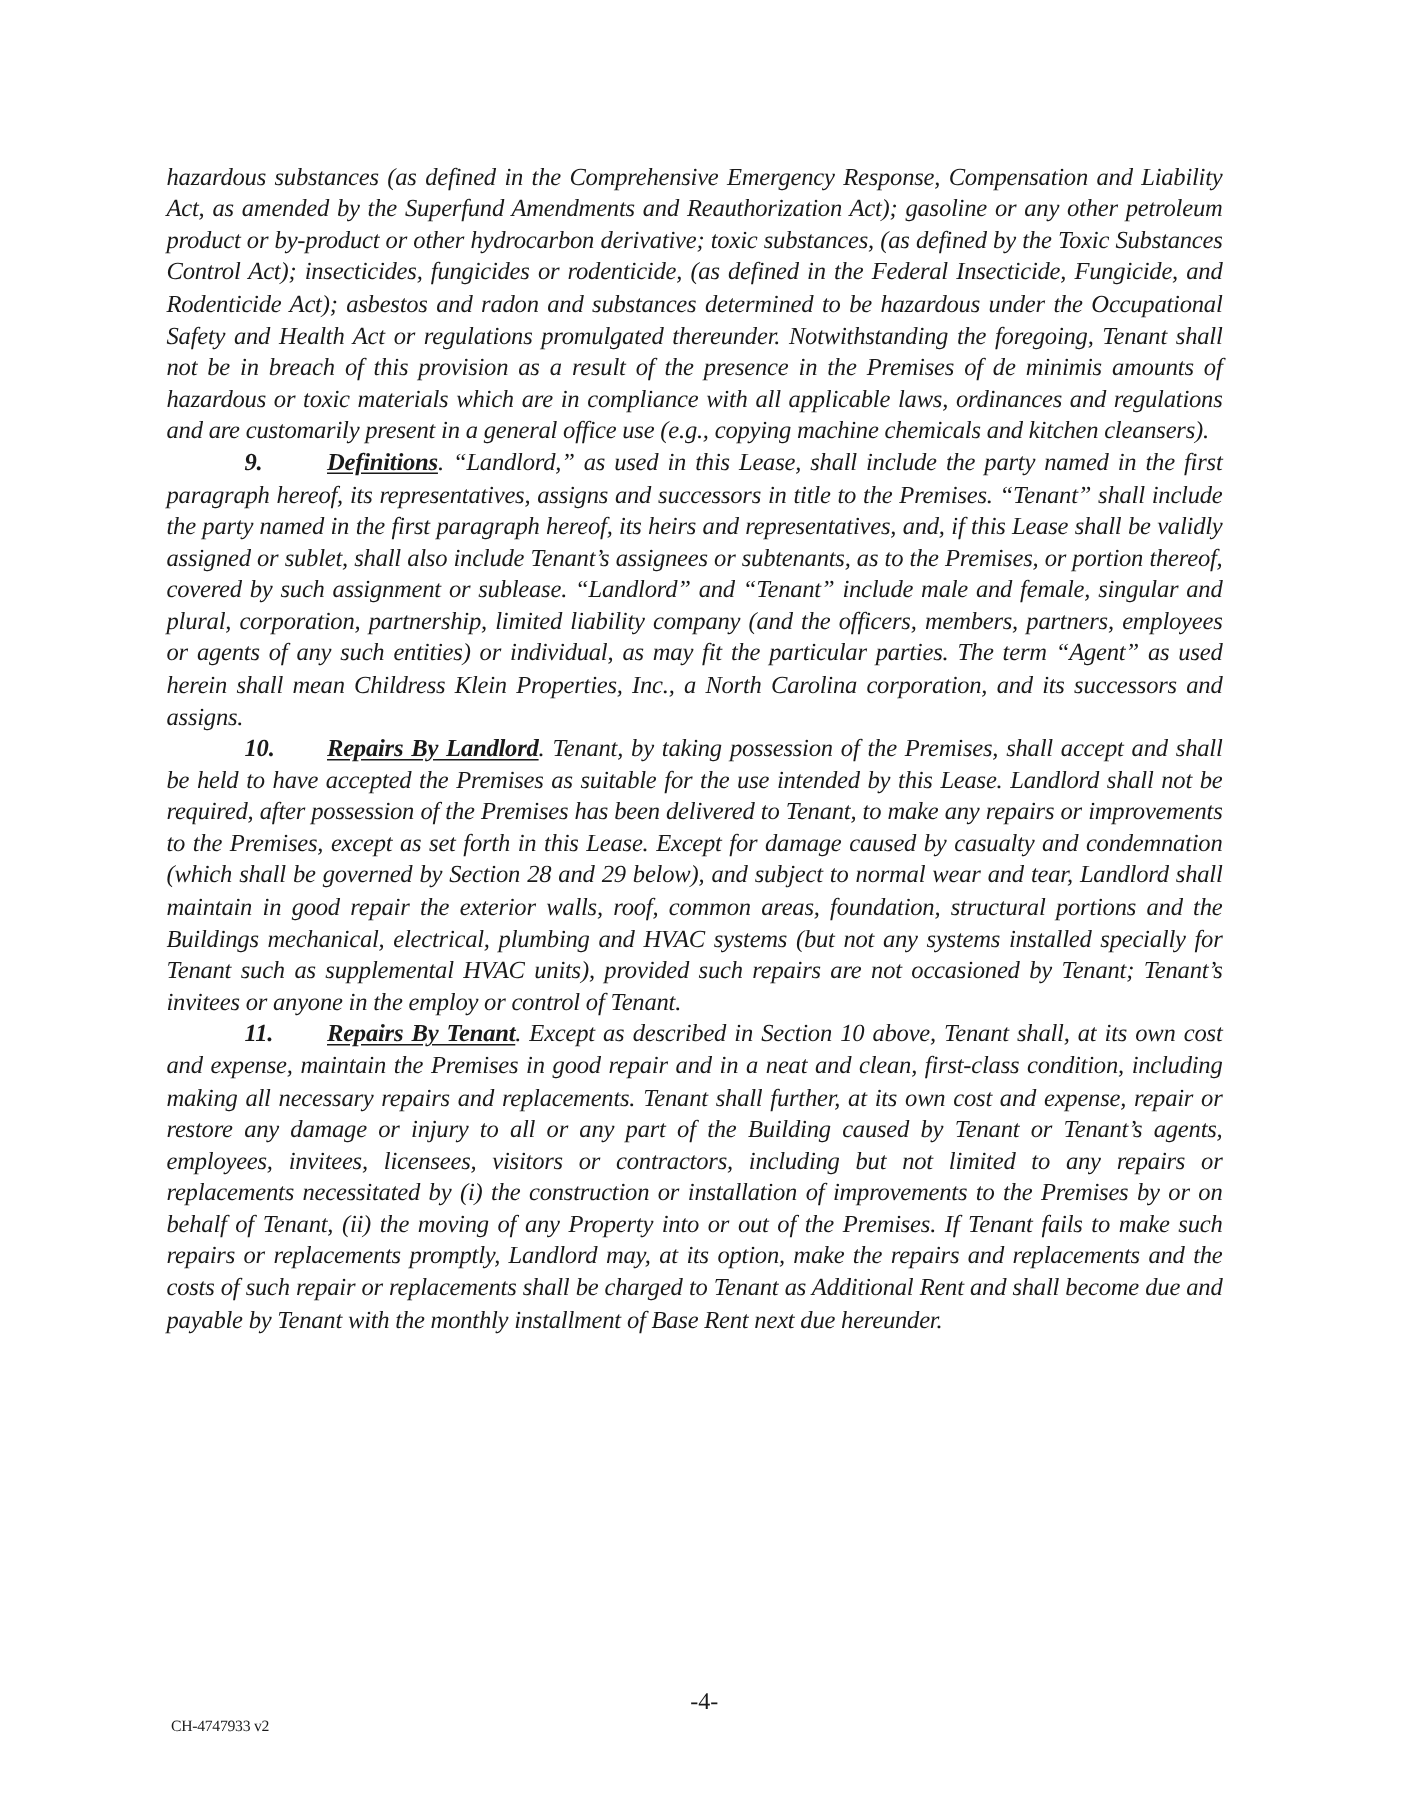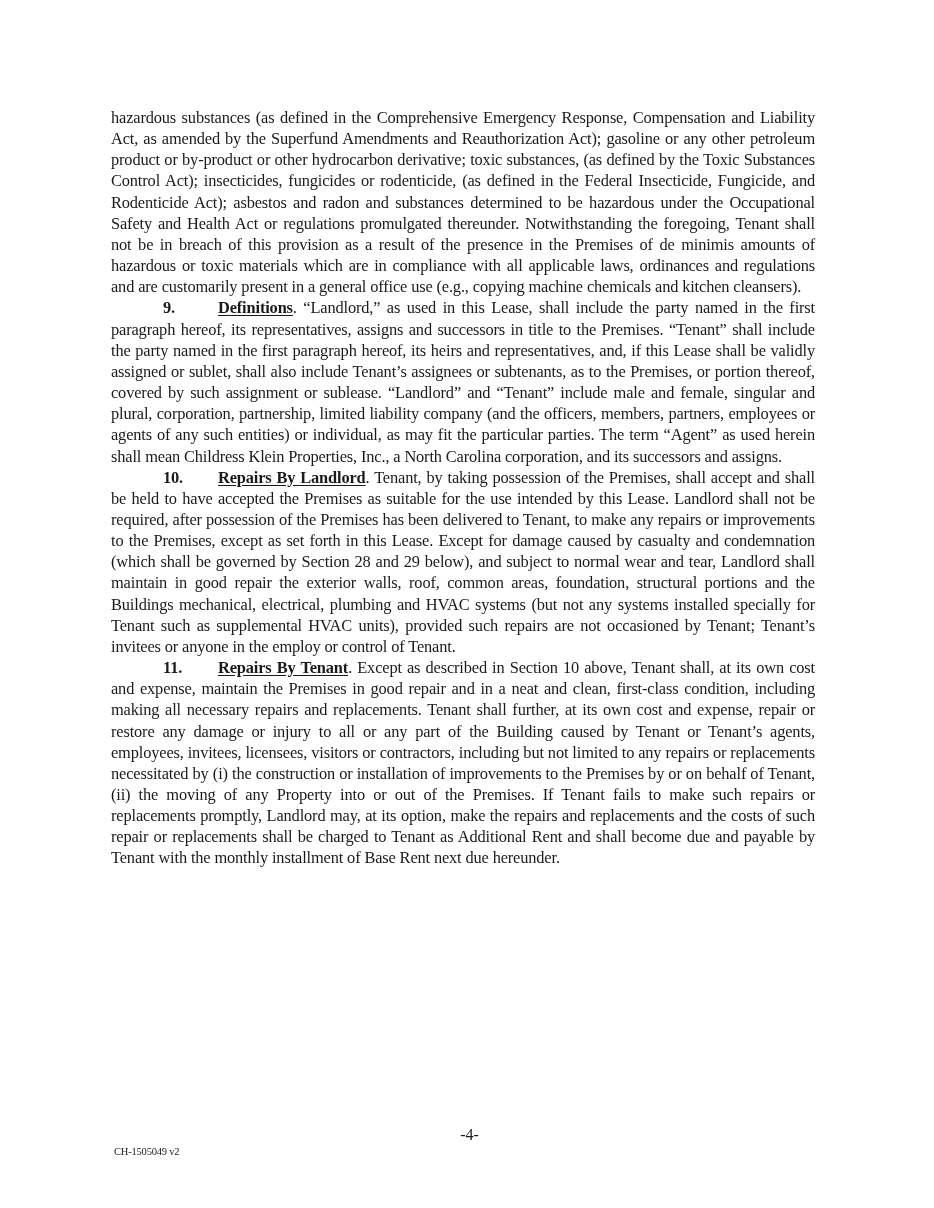--- a/index.html
+++ b/index.html
@@ -13,20 +13,21 @@
       position: relative;
       overflow: hidden;
       font-family: "Liberation Serif", "DejaVu Serif", serif;
       color: #1a1a1a;
     }
     .page {
       position: absolute;
       left: 111px;
       top: 107px;
       width: 704px;
+      font-style: italic;
     }
     .para {
       font-size: 16.4px;
       line-height: 21.15px;
       text-align: justify;
       margin: 0;
       letter-spacing: -0.15px;
       word-spacing: 0px;
     }
     .para + .para {
@@ -79,13 +80,13 @@
 
   <p class="para"><span class="sec-num">9.</span><span class="sec-title">Definitions</span><span>.  “Landlord,” as used in this Lease, shall include the party named in the first paragraph hereof, its representatives, assigns and successors in title to the Premises. “Tenant” shall include the party named in the first paragraph hereof, its heirs and representatives, and, if this Lease shall be validly assigned or sublet, shall also include Tenant’s assignees or subtenants, as to the Premises, or portion thereof, covered by such assignment or sublease. “Landlord” and “Tenant” include male and female, singular and plural, corporation, partnership, limited liability company (and the officers, members, partners, employees or agents of any such entities) or individual, as may fit the particular parties.  The term “Agent” as used herein shall mean Childress Klein Properties, Inc., a North Carolina corporation, and its successors and assigns.</span></p>
 
   <p class="para"><span class="sec-num two-digit">10.</span><span class="sec-title">Repairs By Landlord</span><span>.  Tenant, by taking possession of the Premises, shall accept and shall be held to have accepted the Premises as suitable for the use intended by this Lease. Landlord shall not be required, after possession of the Premises has been delivered to Tenant, to make any repairs or improvements to the Premises, except as set forth in this Lease.  Except for damage caused by casualty and condemnation (which shall be governed by Section 28 and 29 below), and subject to normal wear and tear, Landlord shall maintain in good repair the exterior walls, roof, common areas, foundation, structural portions and the Buildings mechanical, electrical, plumbing and HVAC systems (but not any systems installed specially for Tenant such as supplemental HVAC units), provided such repairs are not occasioned by Tenant; Tenant’s invitees or anyone in the employ or control of Tenant.</span></p>
 
   <p class="para"><span class="sec-num two-digit">11.</span><span class="sec-title">Repairs By Tenant</span><span>.  Except as described in Section 10 above, Tenant shall, at its own cost and expense, maintain the Premises in good repair and in a neat and clean, first-class condition, including making all necessary repairs and replacements.  Tenant shall further, at its own cost and expense, repair or restore any damage or injury to all or any part of the Building caused by Tenant or Tenant’s agents, employees, invitees, licensees, visitors or contractors, including but not limited to any repairs or replacements necessitated by (i) the construction or installation of improvements to the Premises by or on behalf of Tenant, (ii) the moving of any Property into or out of the Premises.  If Tenant fails to make such repairs or replacements promptly, Landlord may, at its option, make the repairs and replacements and the costs of such repair or replacements shall be charged to Tenant as Additional Rent and shall become due and payable by Tenant with the monthly installment of Base Rent next due hereunder.</span></p>
 
 </div>
 
 <div class="footer-page"><span>-4-</span></div>
-<div class="footer-docid">CH-1505049 v2</div>
+<div class="footer-docid">CH-4747933 v2</div>
 
 </body></html>

